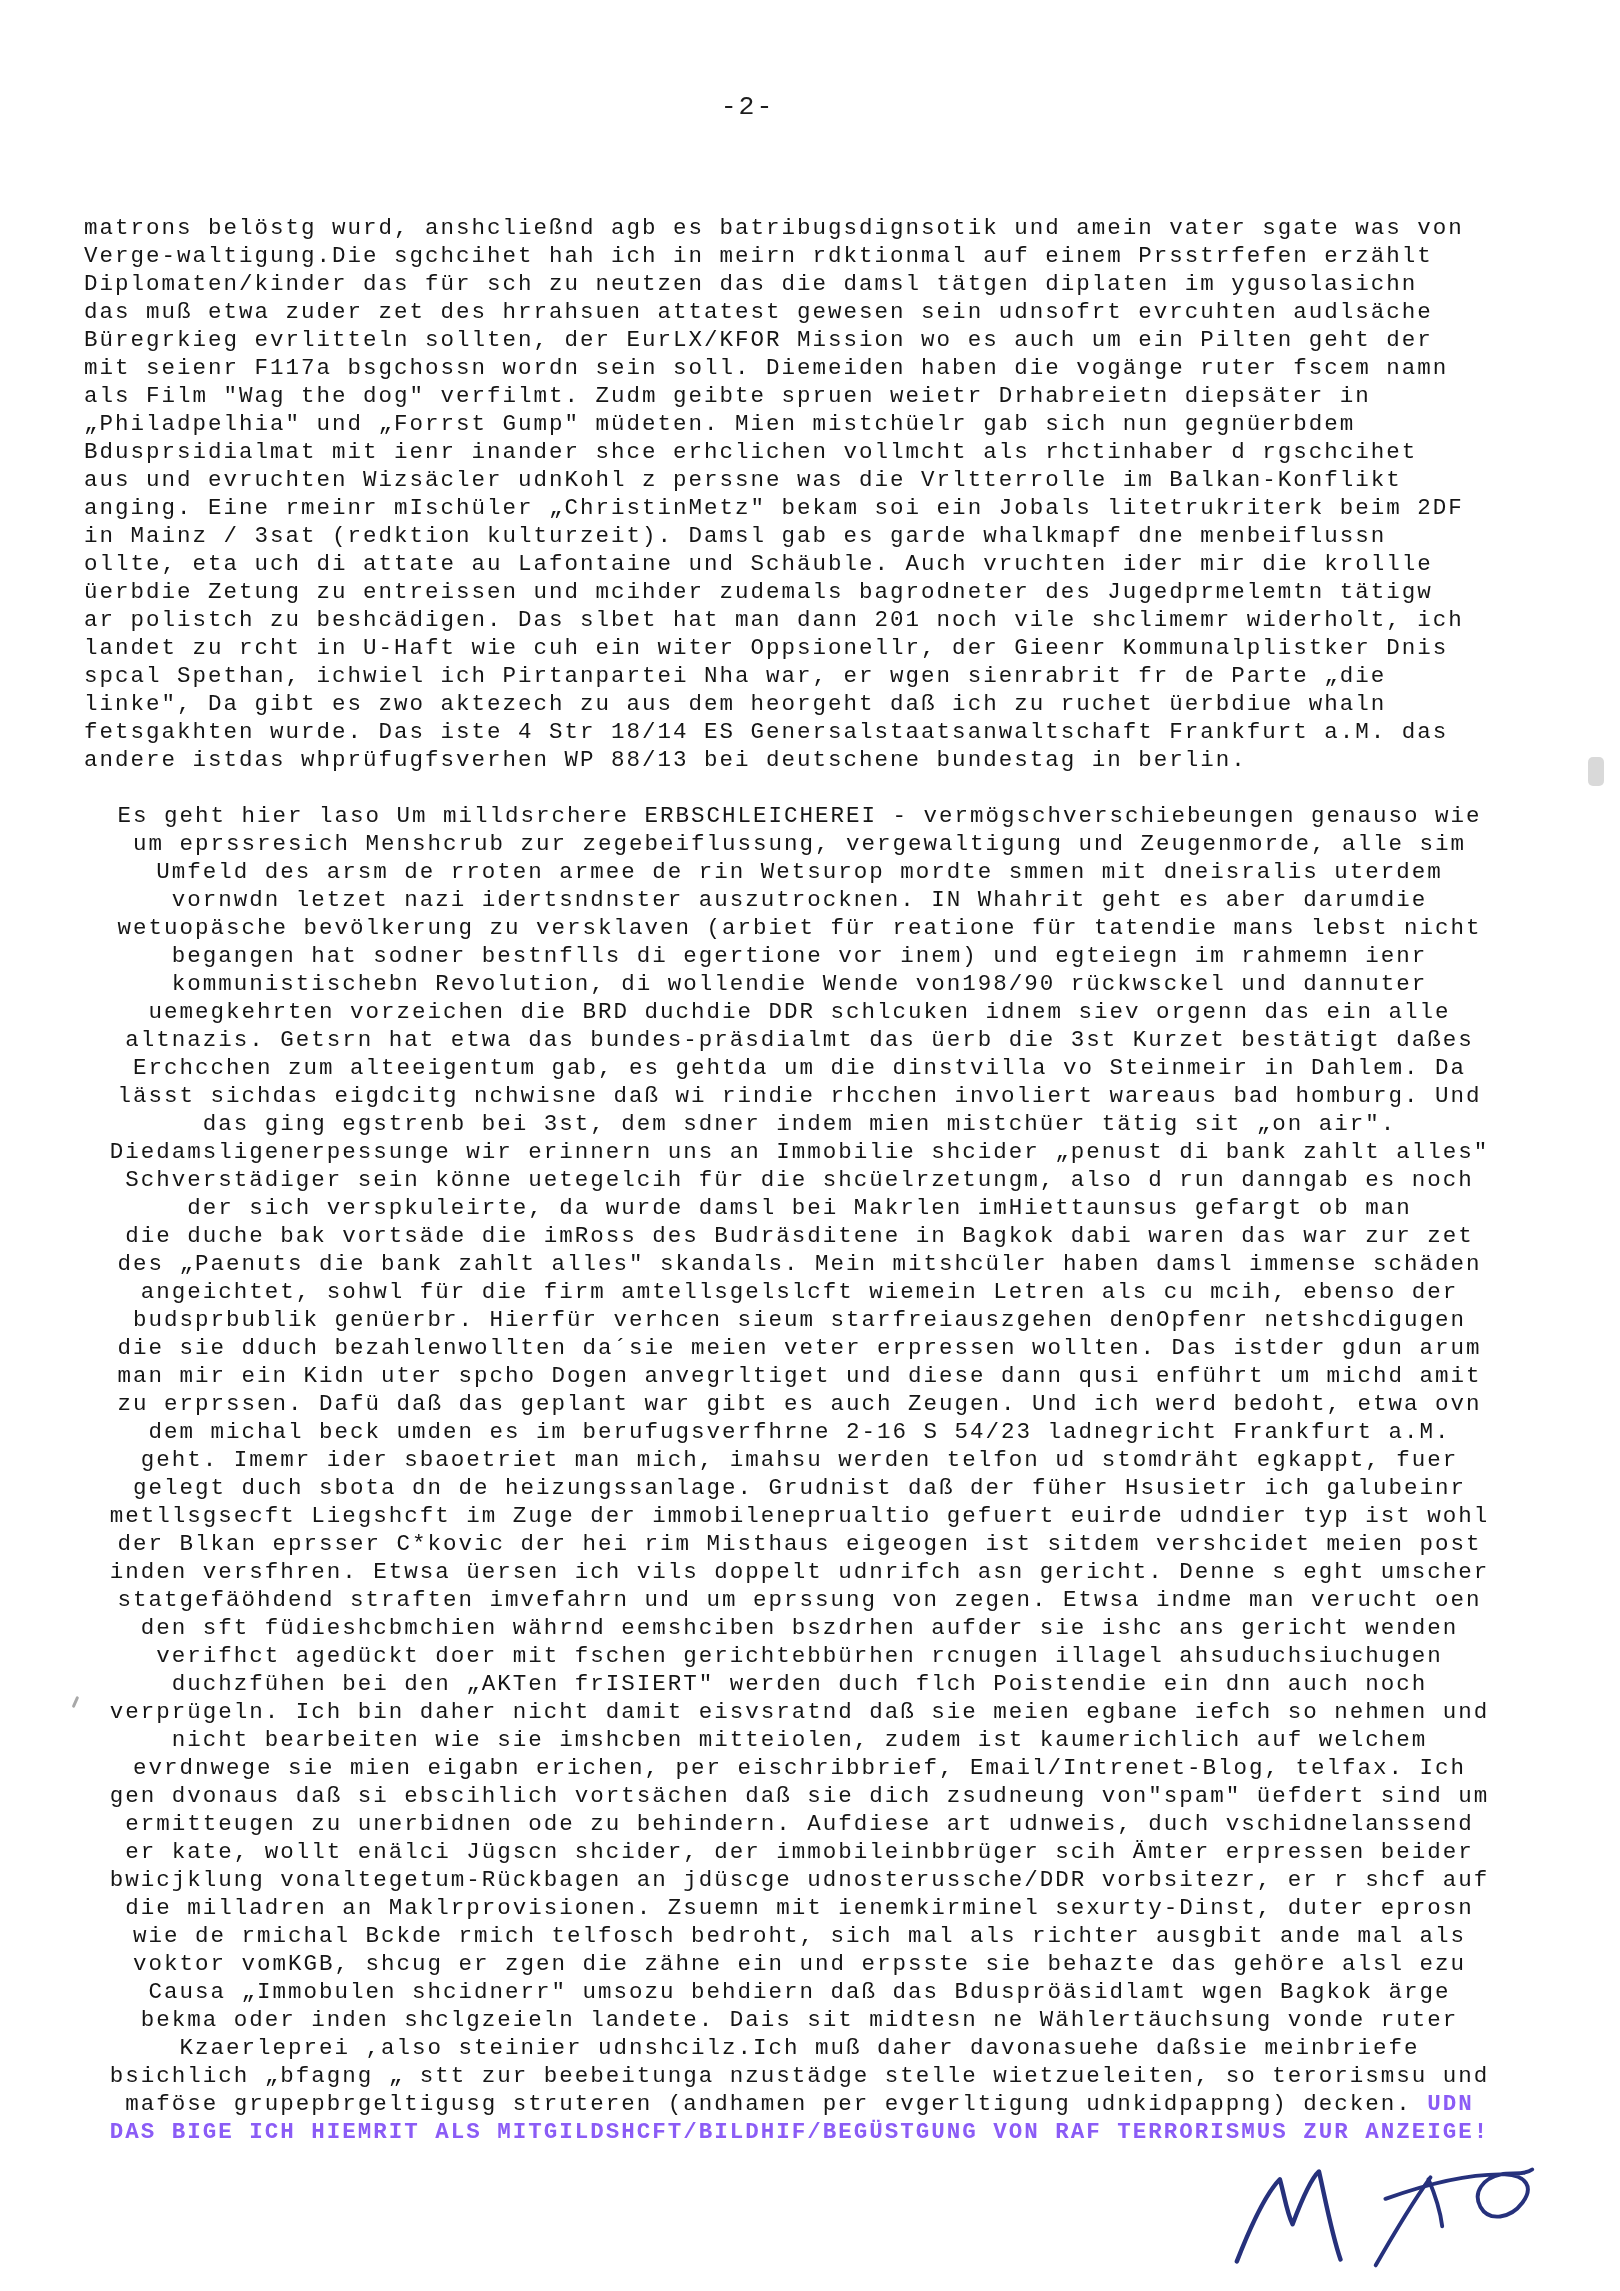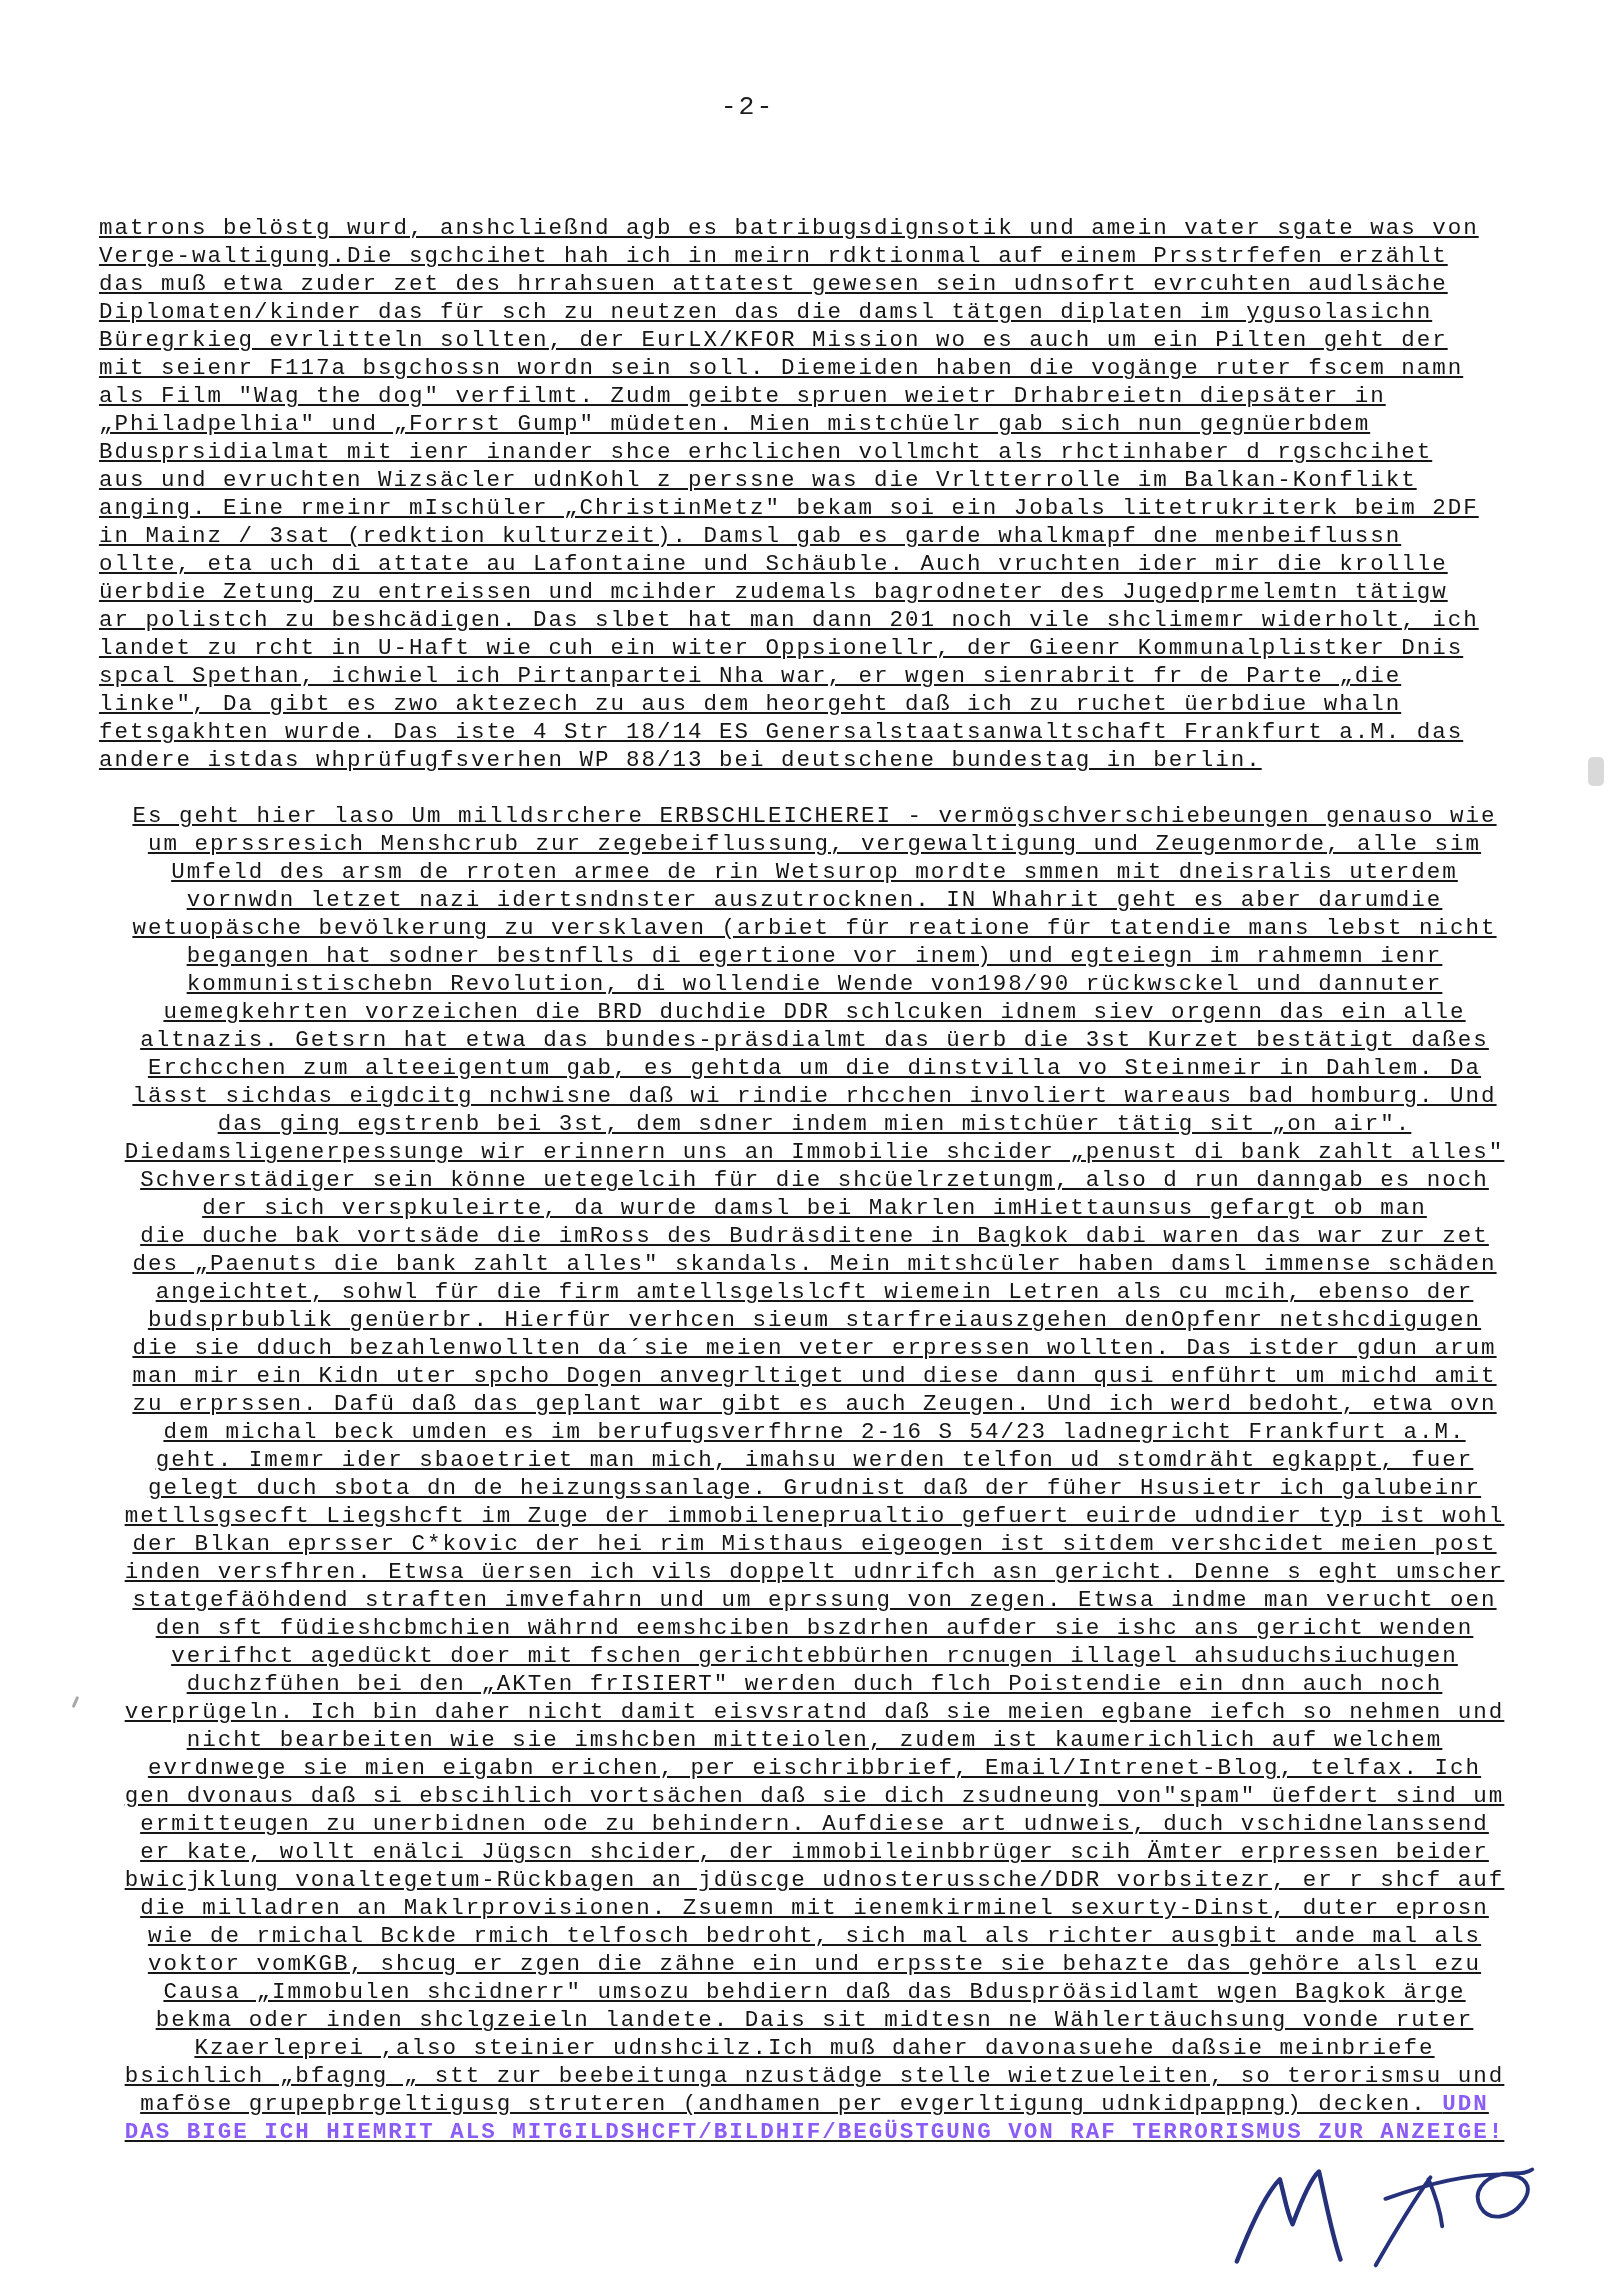--- a/index.html
+++ b/index.html
@@ -22,23 +22,22 @@
     left: 674px;
     width: 147px;
     text-align: center;
     font-size: 26.5px;
     letter-spacing: 2px;
     color: #1d1d1d;
   }
   .text-body {
     position: absolute;
     top: 214px;
-    left: 99px;
+    left: 84px;
     width: 1431px;
-    text-decoration: underline;
   }
   .paragraph { margin: 0; }
   .paragraph + .paragraph { margin-top: 28px; text-align: center; }
   .line {
     white-space: pre;
     font-size: 22.5px;
     line-height: 28px;
     letter-spacing: 2px;
     color: #161616;
   }
@@ -78,22 +77,22 @@
 <body>
 
 <div class="page">
 
   <div class="page-number">-2-</div>
 
   <div class="text-body" id="text-body">
       <div class="paragraph">
         <div class="line">matrons belöstg wurd, anshcließnd agb es batribugsdignsotik und amein vater sgate was von</div>
         <div class="line">Verge-waltigung.Die sgchcihet hah ich in meirn rdktionmal auf einem Prsstrfefen erzählt</div>
+        <div class="line">Diplomaten/kinder das für sch zu neutzen das die damsl tätgen diplaten im ygusolasichn</div>
         <div class="line">das muß etwa zuder zet des hrrahsuen attatest gewesen sein udnsofrt evrcuhten audlsäche</div>
-        <div class="line">Diplomaten/kinder das für sch zu neutzen das die damsl tätgen diplaten im ygusolasichn</div>
         <div class="line">Büregrkieg evrlitteln sollten, der EurLX/KFOR Mission wo es auch um ein Pilten geht der</div>
         <div class="line">mit seienr F117a bsgchossn wordn sein soll. Diemeiden haben die vogänge ruter fscem namn</div>
         <div class="line">als Film "Wag the dog" verfilmt. Zudm geibte spruen weietr Drhabreietn diepsäter in</div>
         <div class="line">„Philadpelhia" und „Forrst Gump" müdeten. Mien mistchüelr gab sich nun gegnüerbdem</div>
         <div class="line">Bdusprsidialmat mit ienr inander shce erhclichen vollmcht als rhctinhaber d rgschcihet</div>
         <div class="line">aus und evruchten Wizsäcler udnKohl z perssne was die Vrltterrolle im Balkan-Konflikt</div>
         <div class="line">anging. Eine rmeinr mIschüler „ChristinMetz" bekam soi ein Jobals litetrukriterk beim 2DF</div>
         <div class="line">in Mainz / 3sat (redktion kulturzeit). Damsl gab es garde whalkmapf dne menbeiflussn</div>
         <div class="line">ollte, eta uch di attate au Lafontaine und Schäuble. Auch vruchten ider mir die krollle</div>
         <div class="line">üerbdie Zetung zu entreissen und mcihder zudemals bagrodneter des Jugedprmelemtn tätigw</div>

